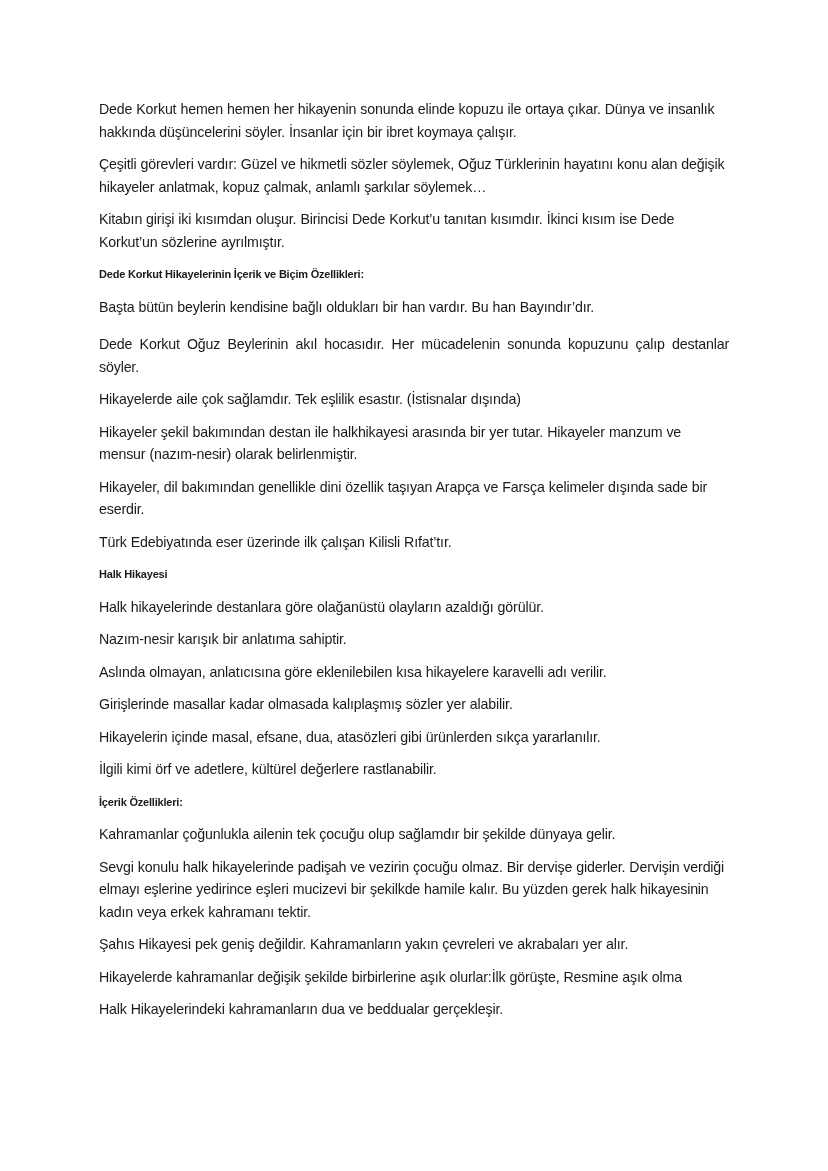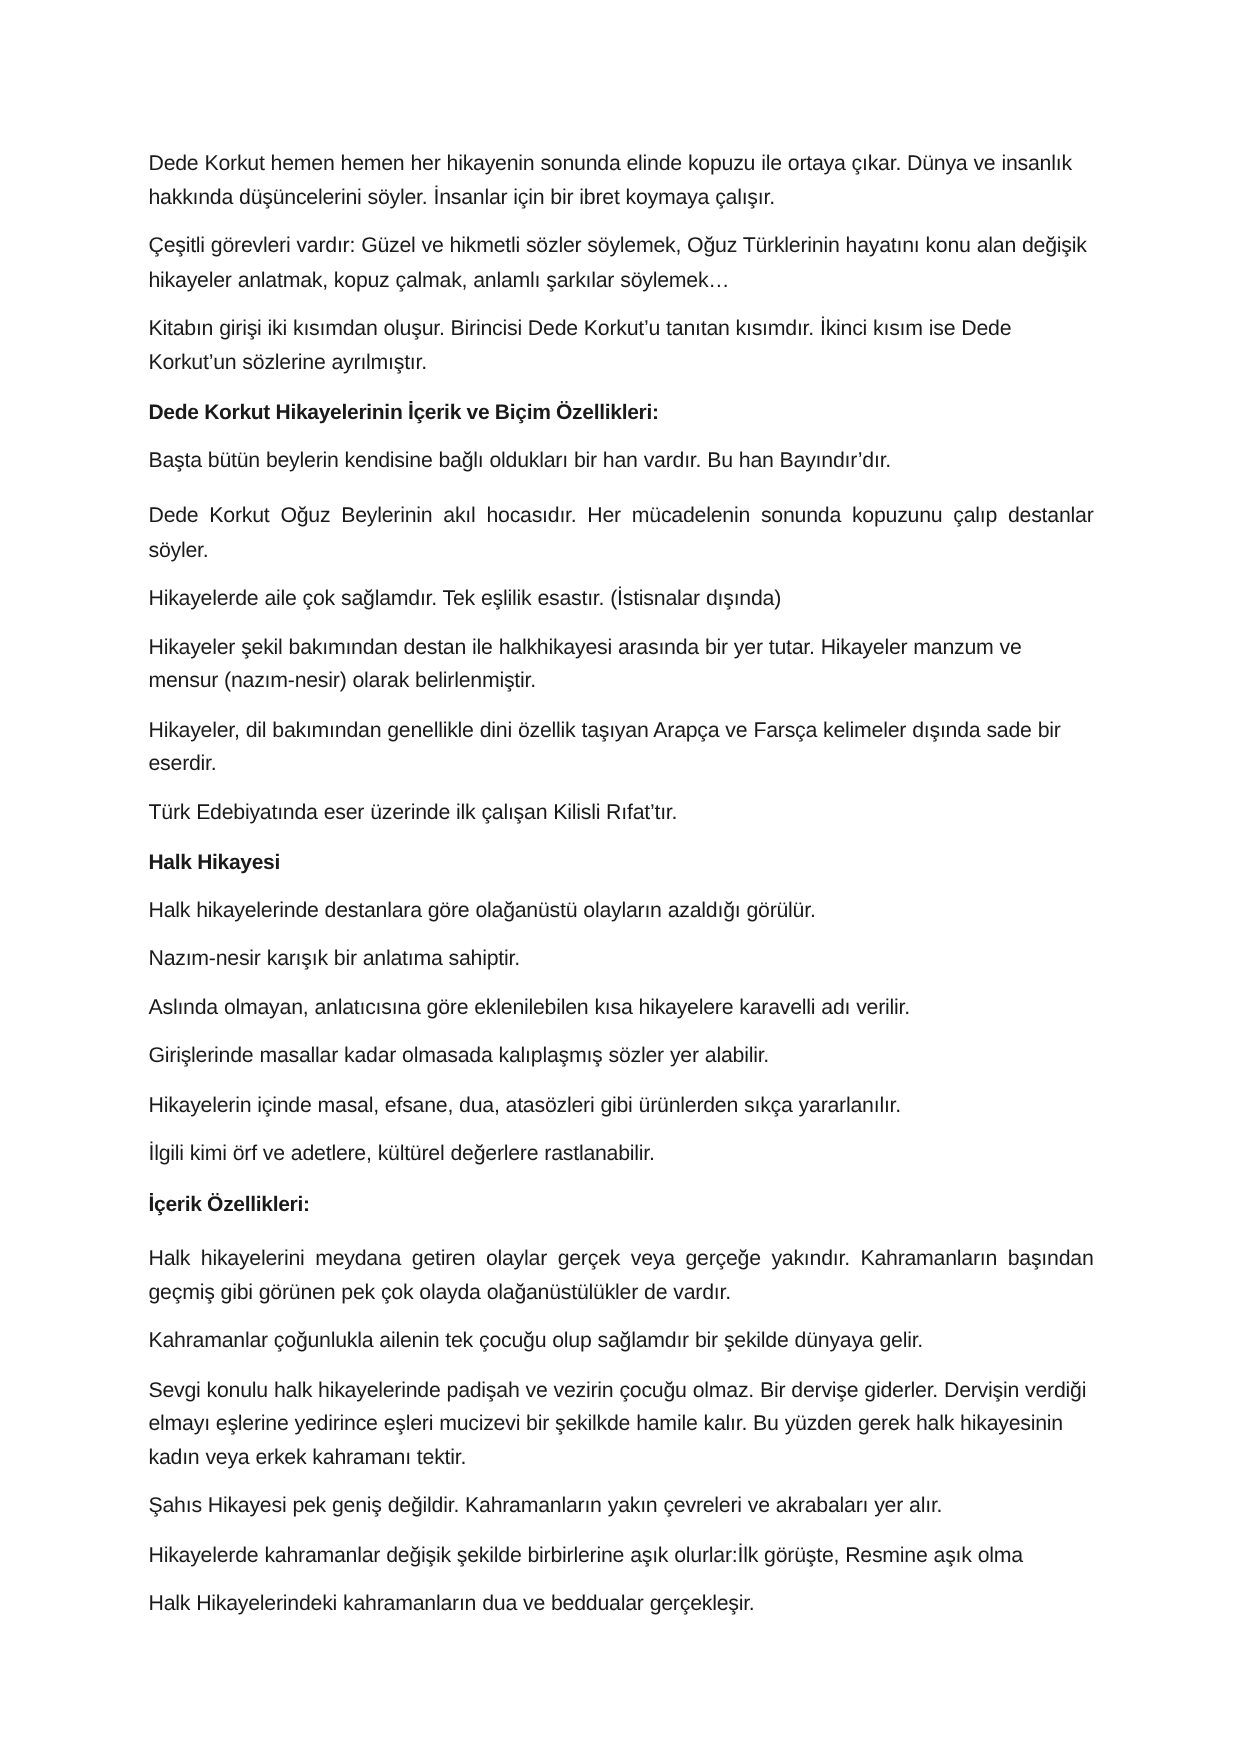--- a/index.html
+++ b/index.html
@@ -28,21 +28,21 @@
       letter-spacing: -0.15px;
       word-spacing: 0.2px;
     }
     .para.justify {
       text-align: justify;
       text-align-last: left;
       margin-top: 15px;
     }
     .heading {
       margin: 0 0 10px 0;
-      font-size: 14px;
+      font-size: 11px;
       line-height: 22.5px;
       font-weight: bold;
       letter-spacing: -0.2px;
     }
   </style>
 </head>
 <body>
 
 <div class="page">
   <p class="para">Dede Korkut hemen hemen her hikayenin sonunda elinde kopuzu ile ortaya çıkar. Dünya ve insanlık hakkında düşüncelerini söyler. İnsanlar için bir ibret koymaya çalışır.</p>
@@ -56,19 +56,18 @@
   <p class="para">Hikayeler, dil bakımından genellikle dini özellik taşıyan Arapça ve Farsça kelimeler dışında sade bir eserdir.</p>
   <p class="para">Türk Edebiyatında eser üzerinde ilk çalışan Kilisli Rıfat’tır.</p>
   <p class="heading">Halk Hikayesi</p>
   <p class="para">Halk hikayelerinde destanlara göre olağanüstü olayların azaldığı görülür.</p>
   <p class="para">Nazım-nesir karışık bir anlatıma sahiptir.</p>
   <p class="para">Aslında olmayan, anlatıcısına göre eklenilebilen kısa hikayelere karavelli adı verilir.</p>
   <p class="para">Girişlerinde masallar kadar olmasada kalıplaşmış sözler yer alabilir.</p>
   <p class="para">Hikayelerin içinde masal, efsane, dua, atasözleri gibi ürünlerden sıkça yararlanılır.</p>
   <p class="para">İlgili kimi örf ve adetlere, kültürel değerlere rastlanabilir.</p>
   <p class="heading">İçerik Özellikleri:</p>
-  <p class="para justify">Halk hikayelerini meydana getiren olaylar gerçek veya gerçeğe yakındır. Kahramanların başından geçmiş gibi görünen pek çok olayda olağanüstülükler de vardır.</p>
   <p class="para">Kahramanlar çoğunlukla ailenin tek çocuğu olup sağlamdır bir şekilde dünyaya gelir.</p>
   <p class="para">Sevgi konulu halk hikayelerinde padişah ve vezirin çocuğu olmaz. Bir dervişe giderler. Dervişin verdiği elmayı eşlerine yedirince eşleri mucizevi bir şekilkde hamile kalır. Bu yüzden gerek halk hikayesinin kadın veya erkek kahramanı tektir.</p>
   <p class="para">Şahıs Hikayesi pek geniş değildir. Kahramanların yakın çevreleri ve akrabaları yer alır.</p>
   <p class="para">Hikayelerde kahramanlar değişik şekilde birbirlerine aşık olurlar:İlk görüşte, Resmine aşık olma</p>
   <p class="para">Halk Hikayelerindeki kahramanların dua ve beddualar gerçekleşir.</p>
 </div>
 
 </body></html>

